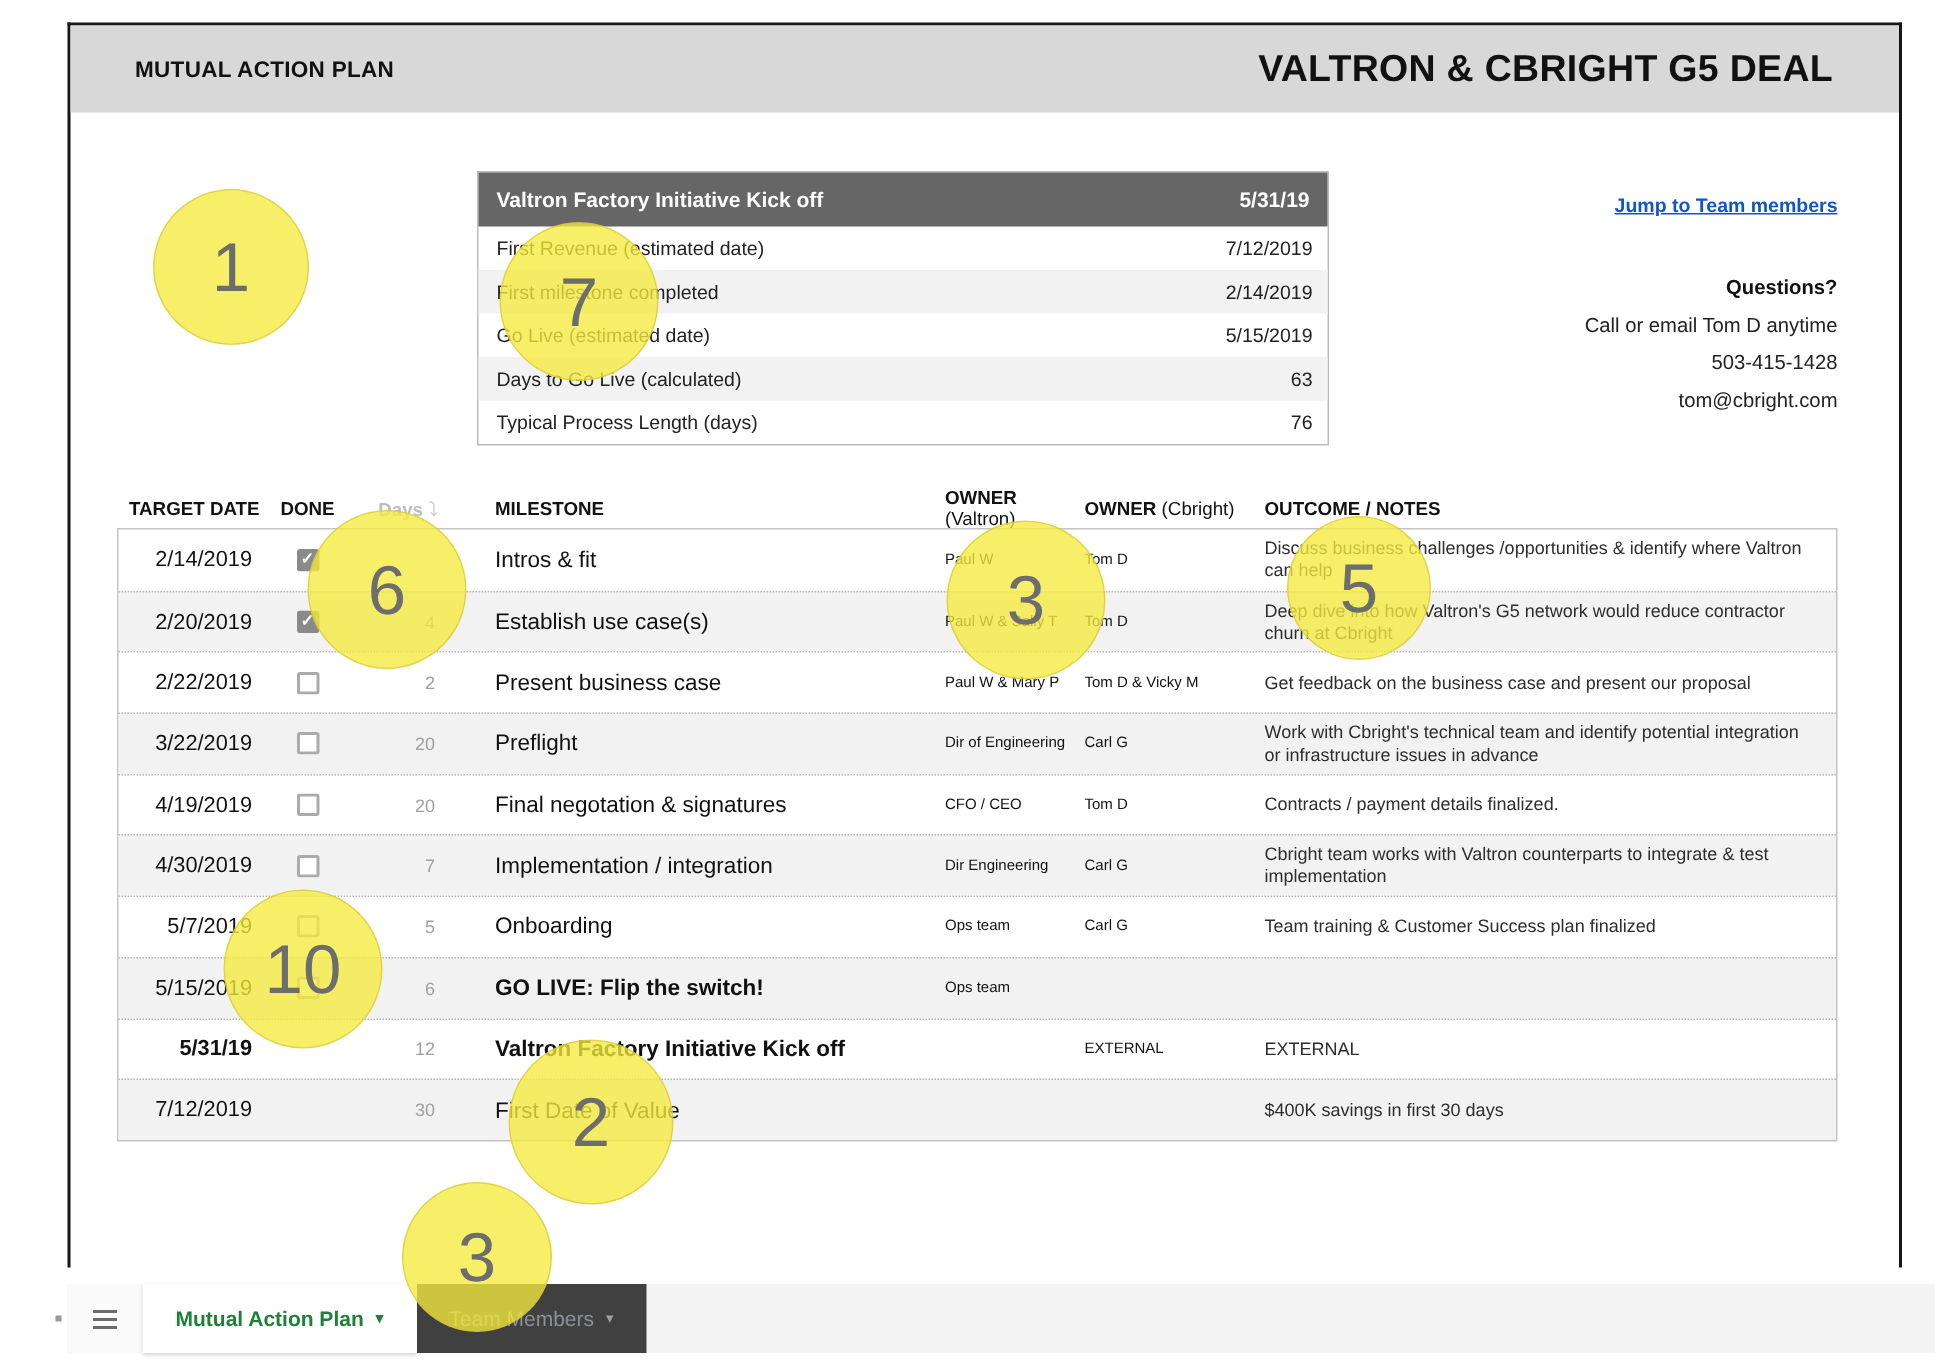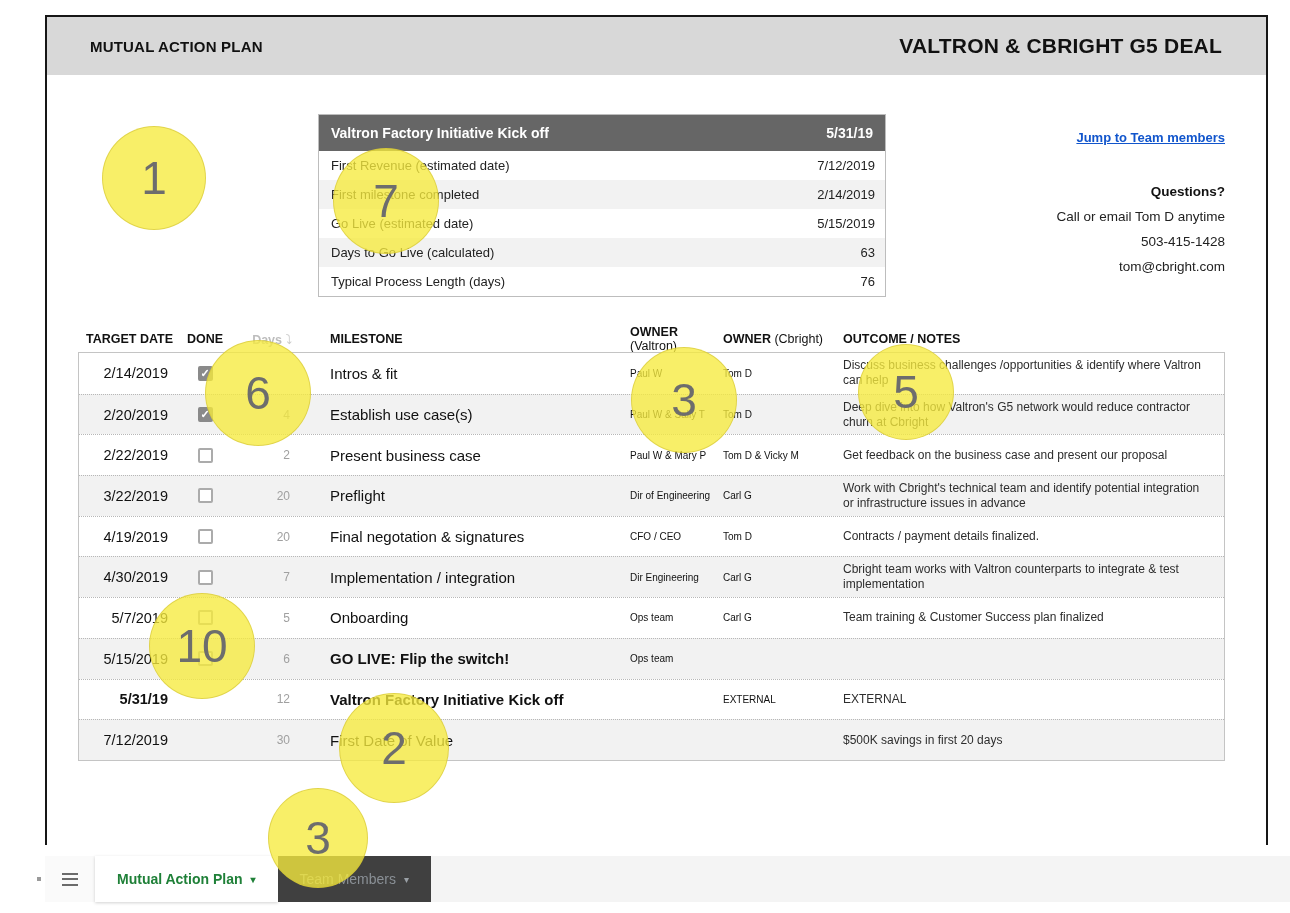--- a/index.html
+++ b/index.html
@@ -8,21 +8,21 @@
   .page { position:relative; width:1290px; height:913px; }
 
   
   .frame { position:absolute; left:45px; top:15px; width:1223px; height:830px;
     border-left:2px solid #161616; border-right:2px solid #161616; border-top:2px solid #161616;
     background:#fff; }
   .band { position:absolute; left:47px; top:17px; width:1219px; height:58px;
     background:#d8d8d8; display:flex; align-items:center; justify-content:space-between;
     padding:0 44px 0 43px; }
   .band-left  { font-size:15px; font-weight:bold; color:#111; letter-spacing:.2px; }
-  .band-right { font-size:21px; font-weight:bold; color:#111; letter-spacing:.2px; }
+  .band-right { font-size:25px; font-weight:bold; color:#111; letter-spacing:.2px; }
 
   
   .intro { position:absolute; left:89px; top:116px; width:228px;
     font-size:13.5px; line-height:18px; color:#595959; }
   .intro b { color:#333; }
 
   
   .summary { position:absolute; left:318px; top:114px; width:568px;
     border:1px solid #bdbdbd; background:#fff; }
   .sum-head { height:36px; background:#666666; color:#fff; display:flex;
@@ -266,21 +266,21 @@
     <div class="c c7"><span>EXTERNAL</span></div>
   </div>
 
   <div class="trow">
     <div class="c c1"><span>7/12/2019</span></div>
     <div class="c c2"></div>
     <div class="c c3"><span>30</span></div>
     <div class="c c4"><span>First Date of Value</span></div>
     <div class="c c5"><span></span></div>
     <div class="c c6"><span></span></div>
-    <div class="c c7"><span>$500K savings in first 20 days</span></div>
+    <div class="c c7"><span>$400K savings in first 30 days</span></div>
   </div>
 
 </div>
 
   <div class="tabbar">
     <div class="edge-dot"></div>
     <div class="sheets-menu">
       <div class="menu-icon"></div>
     </div>
     <div class="tab active">

